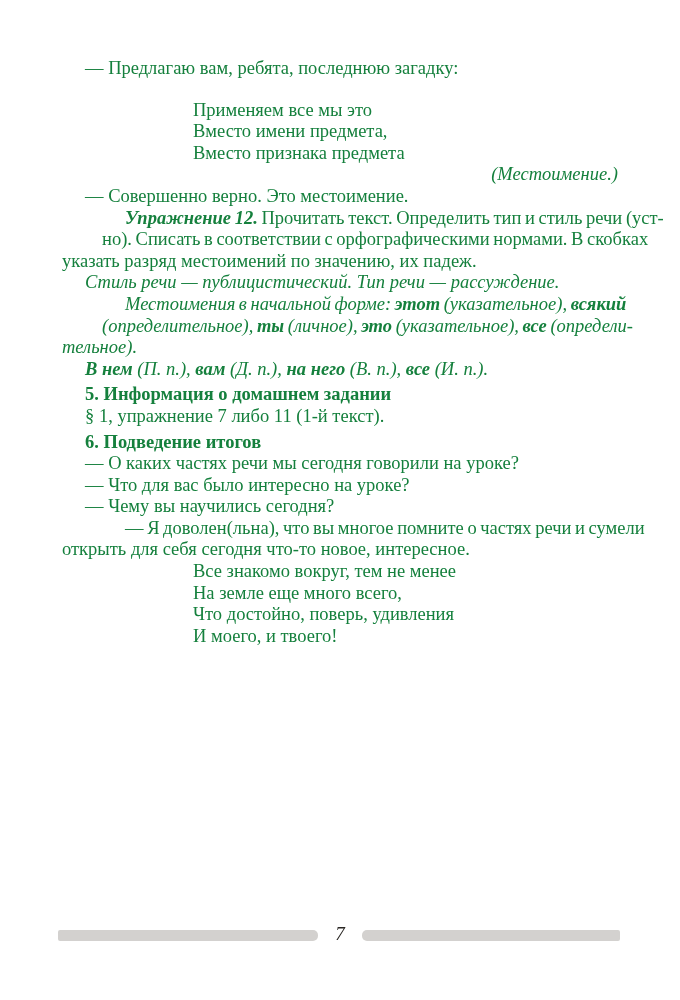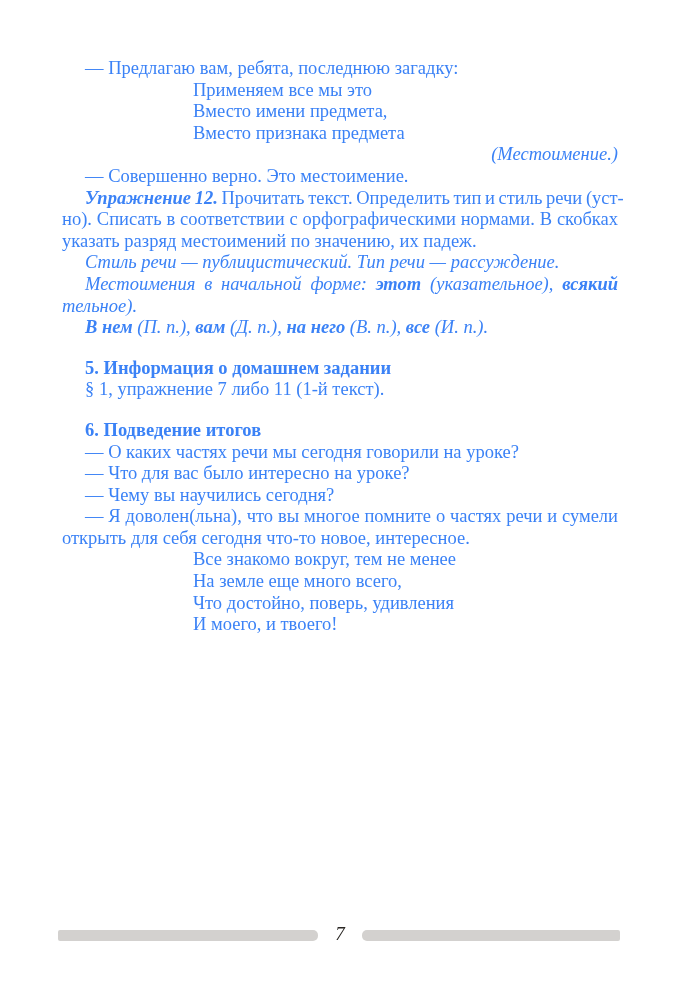--- a/index.html
+++ b/index.html
@@ -24,27 +24,28 @@
     line-height: 21.6px;
     color: #1e1c1a;
   }
   .ln {
     white-space: nowrap;
     min-height: 21.6px;
   }
   .ind   { padding-left: 23px; }
   .verse { padding-left: 131px; }
   .attr  { padding-left: 283px; text-align: right; }
-  .head  { margin-top: 19px; }
-  .vtop  { margin-top: 0; }
+  .head  { margin-top: 4px; }
+  .vtop  { margin-top: 20px; }
   .just  {
     text-align: justify;
     text-align-last: justify;
     -moz-text-align-last: justify;
     word-spacing: -1px;
+    margin-left: 40px;
   }
   .s-r  { font-style: normal; font-weight: normal; }
   .s-i  { font-style: italic; }
   .s-b  { font-weight: bold; }
   .s-bi { font-weight: bold; font-style: italic; text-align: right; }
 
   .footer-bar {
     position: absolute;
     top: 930px;
     height: 11px;
@@ -69,32 +70,33 @@
     font-family: "Liberation Serif", "DejaVu Serif", serif;
     font-style: italic;
     font-size: 19px;
     color: #2a2724;
   }
 </style>
 </head>
 <body>
 
 <div class="page" style="background: rgb(255, 255, 255);">
-  <div class="content" style="color: #3b82f6; font-family: Liberation Serif, serif;">
+  <div class="content" style="color: #15803d; font-family: Liberation Serif, serif;">
       <div class="ln ind"><span class="s-r">— Предлагаю вам, ребята, последнюю загадку:</span></div>
       <div class="ln verse vtop"><span class="s-r">Применяем все мы это</span></div>
       <div class="ln verse"><span class="s-r">Вместо имени предмета,</span></div>
       <div class="ln verse"><span class="s-r">Вместо признака предмета</span></div>
       <div class="ln attr"><span class="s-i">(Местоимение.)</span></div>
       <div class="ln ind"><span class="s-r">— Совершенно верно. Это местоимение.</span></div>
       <div class="ln ind just"><span class="s-bi">Упражнение 12.</span><span class="s-r"> Прочитать текст. Определить тип и стиль речи (уст-</span></div>
       <div class="ln just"><span class="s-r">но). Списать в соответствии с орфографическими нормами. В скобках</span></div>
       <div class="ln"><span class="s-r">указать разряд местоимений по значению, их падеж.</span></div>
       <div class="ln ind"><span class="s-i">Стиль речи — публицистический. Тип речи — рассуждение.</span></div>
       <div class="ln ind just"><span class="s-i">Местоимения в начальной форме: </span><span class="s-bi">этот</span><span class="s-i"> (указательное), </span><span class="s-bi">всякий</span></div>
+      <div class="ln just"><span class="s-i">(определительное), </span><span class="s-bi">ты</span><span class="s-i"> (личное), </span><span class="s-bi">это</span><span class="s-i"> (указательное), </span><span class="s-bi">все</span><span class="s-i"> (определи-</span></div>
       <div class="ln"><span class="s-i">тельное).</span></div>
       <div class="ln ind"><span class="s-bi">В нем</span><span class="s-i"> (П. п.), </span><span class="s-bi">вам</span><span class="s-i"> (Д. п.), </span><span class="s-bi">на него</span><span class="s-i"> (В. п.), </span><span class="s-bi">все</span><span class="s-i"> (И. п.).</span></div>
       <div class="ln ind head"><span class="s-b">5. Информация о домашнем задании</span></div>
       <div class="ln ind"><span class="s-r">§ 1, упражнение 7 либо 11 (1-й текст).</span></div>
       <div class="ln ind head"><span class="s-b">6. Подведение итогов</span></div>
       <div class="ln ind"><span class="s-r">— О каких частях речи мы сегодня говорили на уроке?</span></div>
       <div class="ln ind"><span class="s-r">— Что для вас было интересно на уроке?</span></div>
       <div class="ln ind"><span class="s-r">— Чему вы научились сегодня?</span></div>
       <div class="ln ind just"><span class="s-r">— Я доволен(льна), что вы многое помните о частях речи и сумели</span></div>
       <div class="ln"><span class="s-r">открыть для себя сегодня что-то новое, интересное.</span></div>

